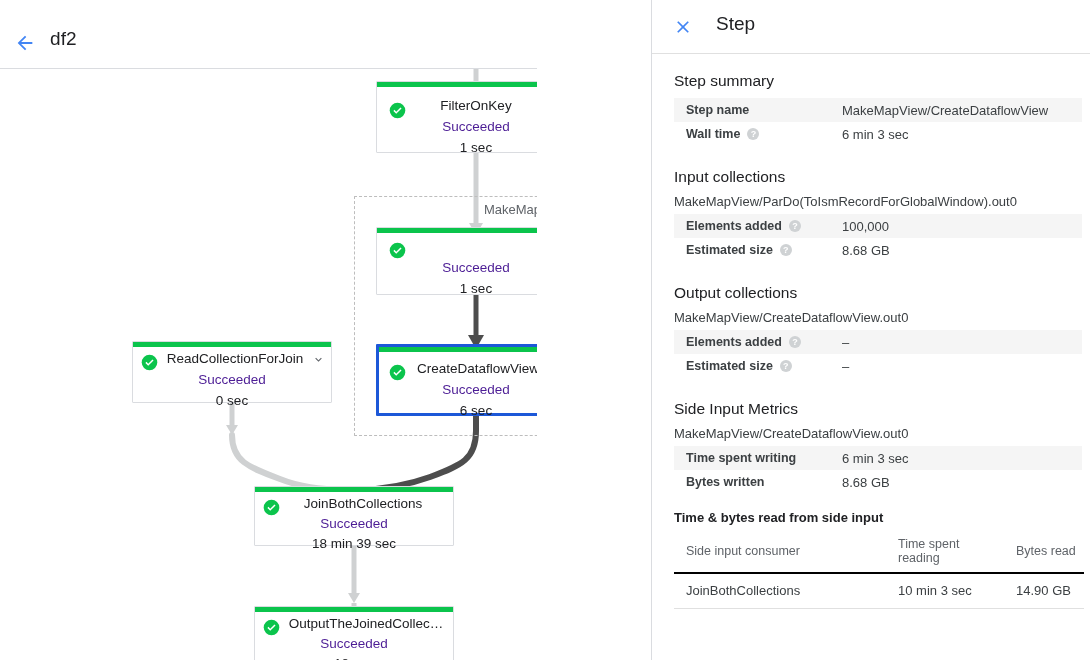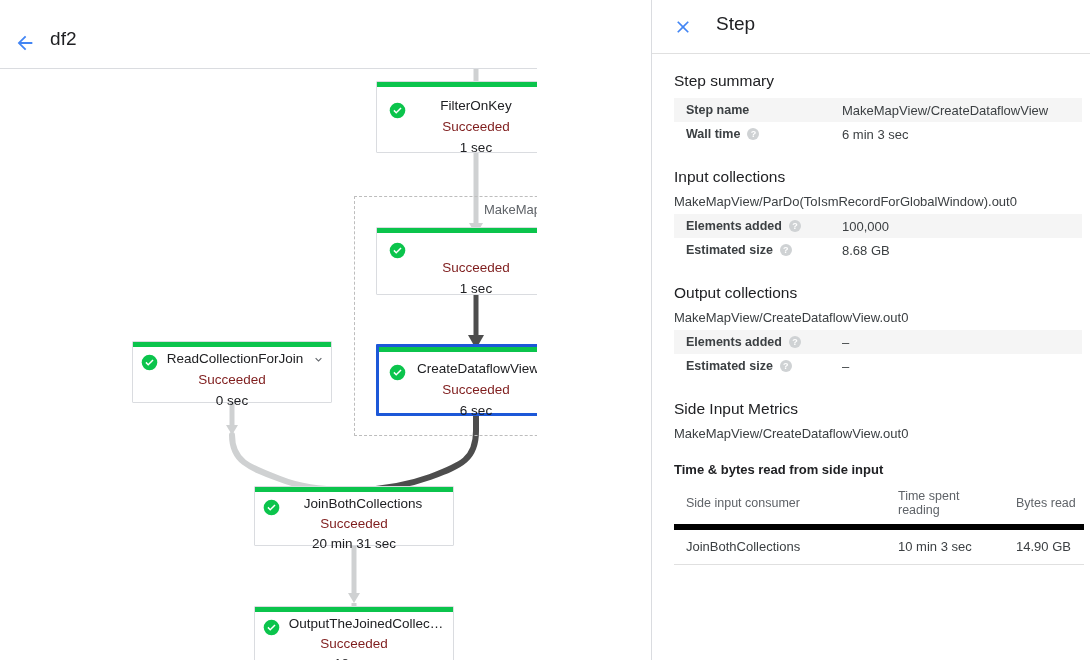--- a/index.html
+++ b/index.html
@@ -100,21 +100,21 @@
   }
   .node .nm {
     position: absolute; left: 0; right: 0; top: 16px;
     text-align: center;
     font-size: 13.5px; font-weight: normal; color: #202124;
     padding: 0 34px;
     white-space: nowrap; overflow: hidden; text-overflow: ellipsis;
   }
   .node .st {
     position: absolute; left: 0; right: 0; top: 37px;
-    text-align: center; font-size: 13.5px; color: #7f1d1d;
+    text-align: center; font-size: 13.5px; color: #4c1d95;
   }
   .node .du {
     position: absolute; left: 0; right: 0; top: 58px;
     text-align: center; font-size: 13.5px; color: #202124;
   }
   .node .chev {
     position: absolute; right: 8px; top: 16px;
     width: 13px; height: 13px; cursor: pointer;
   }
 
@@ -182,21 +182,21 @@
   .gap-lg { height: 22px; }
   .gap-md { height: 16px; }
 
   .sit-title {
     font-size: 13px; font-weight: bold; color: #202124; margin: 0 0 6px 0;
   }
   table.sit { border-collapse: collapse; width: 410px; table-layout: fixed; margin-left: 0; }
   table.sit th {
     font-size: 12.5px; font-weight: normal; color: #5f6368;
     text-align: left; padding: 6px 0 7px 12px; height: 30px;
-    border-bottom: 6px solid #000000;
+    border-bottom: 2px solid #000000;
     margin-top: 36px;
   }
   table.sit th.num, table.sit td.num { text-align: left; }
   table.sit td {
     font-size: 13px; color: #3c4043; padding: 9px 0 10px 12px; height: 34px;
     border-bottom: 1px solid #e0e0e0;
   }
   table.sit col.c1 { width: 212px; }
   table.sit col.c2 { width: 118px; }
   table.sit col.c3 { width: 80px; }
@@ -319,21 +319,21 @@
       <div class="node" style="left:254px; top:417px; width:200px; height:60px;">
         <div class="bar"></div>
         <span class="check" style="left:8px; top:12px;">
           <svg width="17" height="17" viewBox="0 0 24 24" aria-hidden="true">
             <circle cx="12" cy="12" r="11" fill="#0bc44c"></circle>
             <path d="M10.2 16.6l-4-4 1.5-1.5 2.5 2.5 6-6 1.5 1.5z" fill="#fff"></path>
           </svg>
         </span>
         <div class="nm" style="top:9px; padding:0 12px 0 30px;">JoinBothCollections</div>
         <div class="st" style="top:29px;">Succeeded</div>
-        <div class="du" style="top:49px;">20 min 31 sec</div>
+        <div class="du" style="top:49px;">18 min 39 sec</div>
       </div>
 
       <div class="node" style="left:254px; top:537px; width:200px; height:60px;">
         <div class="bar"></div>
         <span class="check" style="left:8px; top:12px;">
           <svg width="17" height="17" viewBox="0 0 24 24" aria-hidden="true">
             <circle cx="12" cy="12" r="11" fill="#0bc44c"></circle>
             <path d="M10.2 16.6l-4-4 1.5-1.5 2.5 2.5 6-6 1.5 1.5z" fill="#fff"></path>
           </svg>
         </span>
@@ -409,20 +409,32 @@
           <td class="k"><span>Estimated size</span><span class="help-ico">?</span></td>
           <td class="v">–</td>
         </tr>
       </tbody>
         </table>
 
       <div class="gap-lg"></div>
 
       <div class="sec-title">Side Input Metrics</div>
       <div class="sec-sub">MakeMapView/CreateDataflowView.out0</div>
+      <table class="kv">
+        <tbody>
+            <tr class="alt">
+          <td class="k">Time spent writing</td>
+          <td class="v">6 min 3 sec</td>
+        </tr>
+        <tr>
+          <td class="k">Bytes written</td>
+          <td class="v">8.68 GB</td>
+        </tr>
+      </tbody>
+        </table>
 
       <div class="gap-md"></div>
 
       <div class="sit-title">Time &amp; bytes read from side input</div>
       <table class="sit">
         <colgroup>
             <col class="c1">
             <col class="c2">
             <col class="c3">
           </colgroup>

